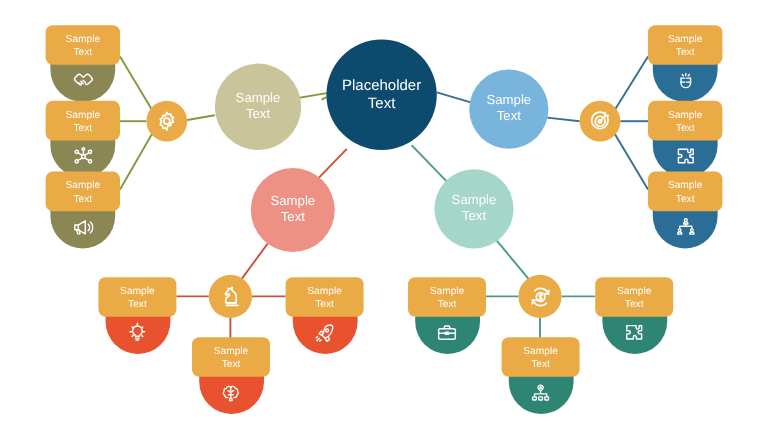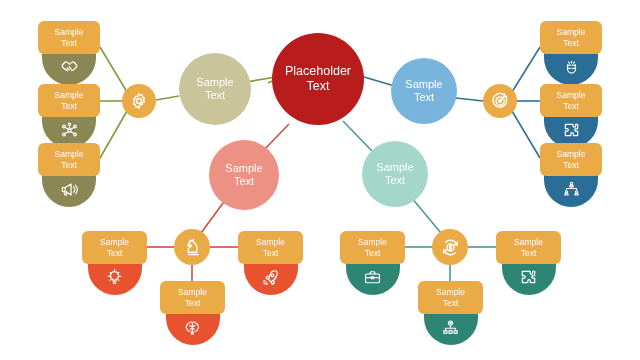--- a/index.html
+++ b/index.html
@@ -79,21 +79,21 @@
 
     <line x1="343" y1="121" x2="372" y2="151" stroke="#4b9b8c" stroke-width="1.6"></line>
 
     <line x1="411" y1="197" x2="441" y2="233" stroke="#4b9b8c" stroke-width="1.6"></line>
 
     <line x1="432" y1="247" x2="404" y2="247" stroke="#4b9b8c" stroke-width="1.6"></line>
     <line x1="468" y1="247" x2="496" y2="247" stroke="#4b9b8c" stroke-width="1.6"></line>
     <line x1="450" y1="265" x2="450" y2="286" stroke="#4b9b8c" stroke-width="1.6"></line>
   </svg>
 
-  <div class="hub" style="left:272px;top:33px;width:92px;height:92px;background:#b91c1c;font-size:12.5px;">
+  <div class="hub" style="left:272px;top:33px;width:92px;height:92px;background:#0c4a6e;font-size:12.5px;">
     <span class="cap"><span>Placeholder</span><br><span>Text</span></span>
   </div>
 
   <div class="hub" style="left:179px;top:53px;width:72px;height:72px;background:#c9c49a;font-size:11px;">
     <span class="cap"><span>Sample</span><br><span>Text</span></span>
   </div>
 
   <div class="hub" style="left:391px;top:58px;width:66px;height:66px;background:#79b4dd;font-size:11px;">
     <span class="cap"><span>Sample</span><br><span>Text</span></span>
   </div>

